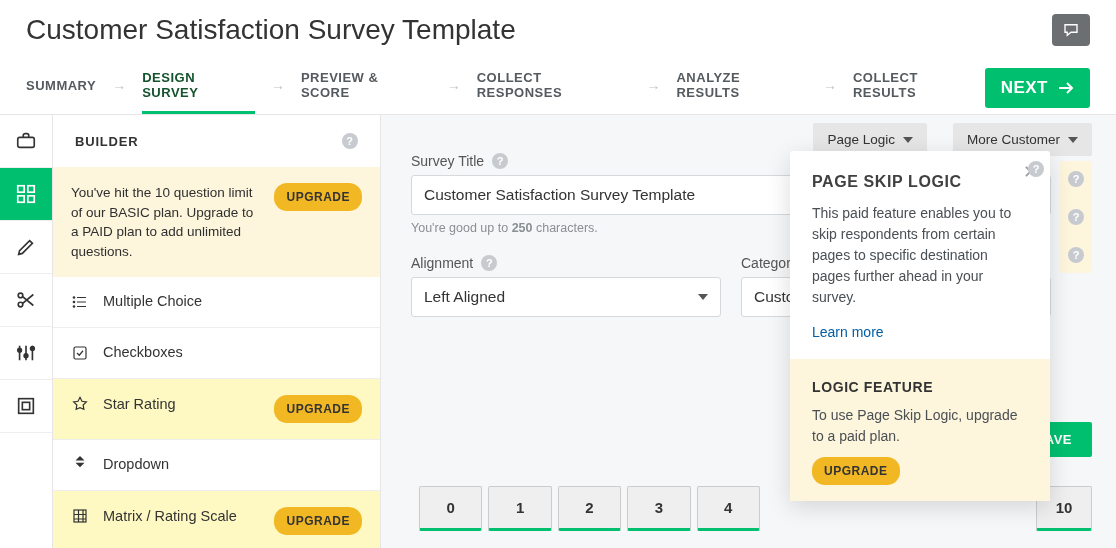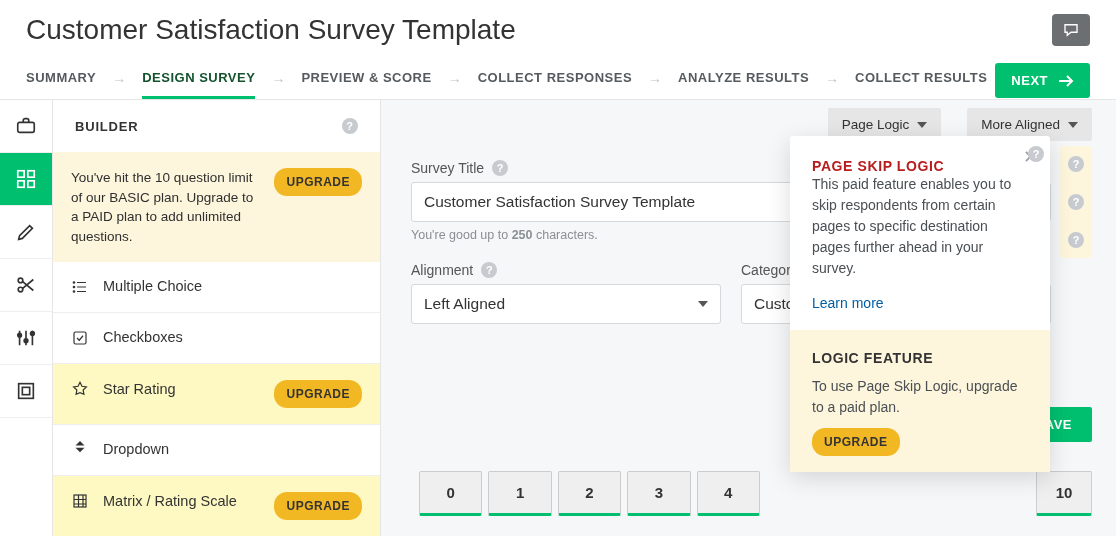--- a/index.html
+++ b/index.html
@@ -7,21 +7,21 @@
   .titlebar { display:flex; align-items:center; justify-content:space-between; padding: 14px 26px 10px 26px; }
   .titlebar h1 { font-weight: 400; font-size: 28px; color:#333; letter-spacing:0; }
   .chat-btn { width:38px; height:32px; background:#6b6f72; border-radius:4px; display:flex; align-items:center; justify-content:center; }
   .chat-btn svg { width:18px; height:18px; stroke:#fff; fill:none; }
 
   .tabs { display:flex; align-items:center; padding: 0 26px; border-bottom:1px solid #e6e6e6; }
   .tab { font-size:13px; font-weight:700; color:#555a5e; letter-spacing:0.5px; padding: 14px 0; cursor:pointer; }
   .tab.active { color:#14532d; border-bottom:3px solid #00bf6f; padding-bottom:11px; }
   .tab-sep { margin:0 16px; color:#bfc3c7; font-size:14px; }
   .spacer { flex:1; }
-  .next-btn { background:#00bf6f; color:#fff; border-radius:3px; padding:10px 16px; font-weight:700; font-size:13px; display:flex; align-items:center; gap:10px; letter-spacing:0.5px;margin-top:6px; }
+  .next-btn { background:#00bf6f; color:#fff; border-radius:3px; padding:10px 16px; font-weight:700; font-size:17px; display:flex; align-items:center; gap:10px; letter-spacing:0.5px;margin-top:6px; }
 
   .main { display:flex; height:calc(548px - 112px); }
   .iconbar { width:53px; background:#fff; border-right:1px solid #e6e6e6; }
   .iconbar .cell { height:53px; display:flex; align-items:center; justify-content:center; border-bottom:1px solid #eee; cursor:pointer; }
   .iconbar .cell.active { background:#00bf6f; color:#fff; }
   .iconbar svg { width:22px; height:22px; stroke:#333; fill:none; stroke-width:1.8; }
   .iconbar .cell.active svg { stroke:#fff; }
 
   .builder { width:328px; border-right:1px solid #e6e6e6; overflow:hidden; }
   .builder-head { display:flex; align-items:center; justify-content:space-between; padding:18px 22px; font-size:13px; font-weight:700; letter-spacing:0.8px; color:#333; }
@@ -34,39 +34,39 @@
   .qtype { display:flex; align-items:flex-start; gap:14px; padding:16px 18px; border-bottom:1px solid #eee; font-size:14.5px; color:#333; }
   .qtype.upg { background:#fef9c3; justify-content:space-between; }
   .qtype-left { display:flex; align-items:center; gap:14px; }
   .qtype svg { width:18px; height:18px; stroke:#333; fill:none; stroke-width:1.6; }
 
   .canvas { flex:1; background:#f5f7f8; position:relative; padding:18px 24px; overflow:hidden; }
   .canvas-actions { position:absolute; top:8px; right:24px; display:flex; gap:26px; }
   .dropdown-btn { background:#e6e6e6; color:#333; font-size:13.5px; font-weight:500; padding:9px 14px; border-radius:2px; display:flex; align-items:center; gap:8px; cursor:pointer; }
   .caret { width:0; height:0; border-left:5px solid transparent; border-right:5px solid transparent; border-top:6px solid #555; }
 
-  .edit-card { background:transparent; margin-top:42px; padding:0 6px; }
+  .edit-card { background:transparent; margin-top:20px; padding:0 6px; }
   .field-label { font-size:14px; color:#555; font-weight:500; display:flex; align-items:center; gap:8px; margin-bottom:6px; }
   .input, .select { width:100%; background:#fff; border:1px solid #d6d9dc; border-radius:3px; padding:10px 12px; font-size:15.5px; color:#333; }
   .helper { font-size:12.5px; color:#8a8f94; margin-top:6px; }
   .row2 { display:flex; gap:20px; margin-top:20px;align-items:center; }
   .col { flex:1; }
   .select { display:flex; align-items:center; justify-content:space-between; cursor:pointer; }
 
   .bottom-buttons { position:absolute; right:24px; bottom:94px; display:flex; gap:10px; }
   .btn-cancel { background:#fff; border:1px solid #ccc; padding:9px 18px; font-weight:600; font-size:13px; color:#555; border-radius:2px; }
   .btn-save { background:#00bf6f; color:#fff; border:none; padding:10px 20px; font-weight:700; font-size:13px; border-radius:2px; letter-spacing:0.5px; }
 
   .nps-row { position:absolute; left:38px; right:24px; bottom:20px; display:flex; gap:6px; }
   .nps-cell { flex:1; background:#efefef; border:1px solid #ccc; border-bottom:3px solid #00bf6f; text-align:center; padding:12px 0; font-weight:600; font-size:15px; border-radius:2px; }
 
   .popover { position:absolute; top:36px; right:66px; width:260px; background:#fff; box-shadow:0 6px 24px rgba(0,0,0,0.14); border-radius:3px; z-index:50; }
   .popover .close { position:absolute; top:10px; right:12px; color:#9aa0a6; cursor:pointer; font-size:18px; }
   .pop-body { padding:22px 22px 18px 22px; }
-  .pop-body h3 { font-size:14px; font-weight:700; letter-spacing:0.6px; color:#b91c1c; }
+  .pop-body h3 { font-size:16px; font-weight:700; letter-spacing:0.6px; color:#404040; margin-bottom:12px; }
   .pop-body p { font-size:14px; color:#4a4f54; line-height:1.5; }
   .pop-body a { display:inline-block; margin-top:16px; color:#005ea5; font-size:14px; text-decoration:none; }
   .pop-paid { background:#fdf6dd; padding:20px 22px 22px 22px; }
   .pop-paid h4 { font-size:14px; font-weight:700; letter-spacing:0.6px; color:#333; margin-bottom:10px; }
   .pop-paid p { font-size:14px; color:#4a4f54; line-height:1.5; margin-bottom:14px; }
 
   .side-hints { position:absolute; top:46px; right:24px; display:flex; flex-direction:column; gap:22px; background:#fdf6dd; padding:10px 8px; border-radius:3px; z-index:40; }
 </style>
 </head>
 <body>
@@ -205,21 +205,21 @@
     </div>
   </div>
 
   <div class="canvas">
     <div class="canvas-actions">
       <div class="dropdown-btn">
         <span>Page Logic</span>
         <span class="caret"></span>
       </div>
       <div class="dropdown-btn">
-        <span>More Aligned</span>
+        <span>More Customer</span>
         <span class="caret"></span>
       </div>
     </div>
 
     <div class="side-hints">
       <span class="hint-icon">?</span>
       <span class="hint-icon">?</span>
       <span class="hint-icon">?</span>
     </div>
     <span class="hint-icon" style="position:absolute; top:46px; right:72px; z-index:55">?</span>

